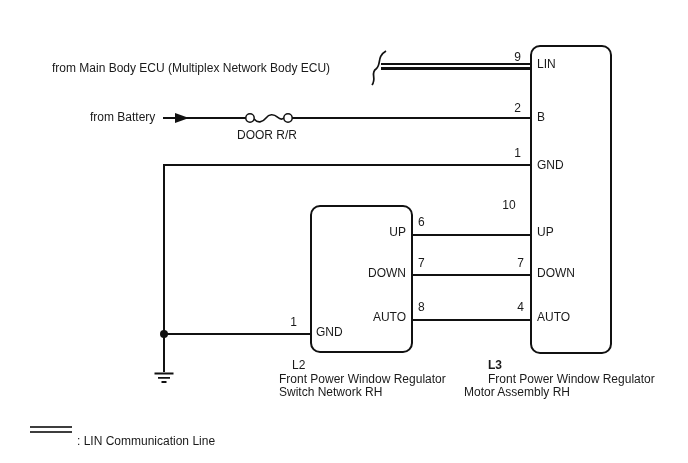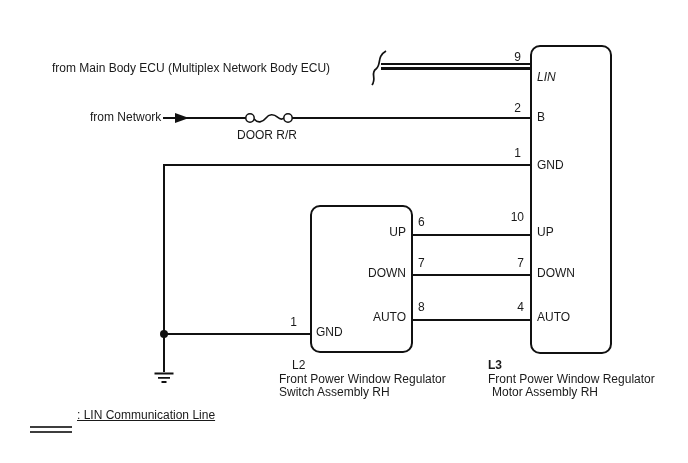--- a/index.html
+++ b/index.html
@@ -25,21 +25,21 @@
 
   <div class="t" style="left:52px;top:61px;">from Main Body ECU (Multiplex Network Body ECU)</div>
 
   <svg width="22" height="36" style="left:369px;top:50px;" viewBox="0 0 22 36">
     <path d="M17 1 C 7 7, 13 14, 7 19 C 1 23, 8 28, 3 35" stroke="#111" stroke-width="1.7" fill="none"></path>
   </svg>
 
   <div class="lin-wire" style="left:381px;top:63px;width:149px;"></div>
   <div class="num r" style="left:491px;top:50px;width:30px;">9</div>
 
-  <div class="t" style="left:90px;top:110px;">from Network</div>
+  <div class="t" style="left:90px;top:110px;">from Battery</div>
   <div class="wire" style="left:163px;top:117.2px;width:83px;"></div>
   <svg width="14" height="10" style="left:175px;top:113px;" viewBox="0 0 14 10">
     <polygon points="0,0 14,5 0,10" fill="#111"></polygon>
   </svg>
 
   <svg width="52" height="18" style="left:243px;top:109px;" viewBox="0 0 52 18">
     <circle cx="7" cy="9" r="4.2" fill="#fff" stroke="#111" stroke-width="1.5"></circle>
     <circle cx="45" cy="9" r="4.2" fill="#fff" stroke="#111" stroke-width="1.5"></circle>
     <path d="M11.2 10 C 14.5 14.5, 19.5 13.5, 23 9 C 26 5, 30.5 4.5, 34.5 8.2 C 37 10.4, 39.5 10.2, 40.8 9.2" stroke="#111" stroke-width="1.6" fill="none"></path>
   </svg>
@@ -60,41 +60,41 @@
     <line x1="8.5" y1="10" x2="13.5" y2="10" stroke="#111" stroke-width="1.8"></line>
   </svg>
 
   <div class="wire" style="left:413px;top:234.2px;width:117px;"></div>
   <div class="wire" style="left:413px;top:274.2px;width:117px;"></div>
   <div class="wire" style="left:413px;top:319.2px;width:117px;"></div>
 
   <div class="num" style="left:418px;top:215px;">6</div>
   <div class="num" style="left:418px;top:256px;">7</div>
   <div class="num" style="left:418px;top:300px;">8</div>
-  <div class="num r" style="left:494px;top:210px;width:30px;">10</div>
+  <div class="num r" style="left:494px;top:198px;width:30px;text-align:center;">10</div>
   <div class="num r" style="left:494px;top:256px;width:30px;">7</div>
   <div class="num r" style="left:494px;top:300px;width:30px;">4</div>
 
   <div class="box" style="left:310px;top:205px;width:103px;height:148px;"></div>
   <div class="t" style="left:356px;top:225px;width:50px;text-align:right;">UP</div>
   <div class="t" style="left:356px;top:266px;width:50px;text-align:right;">DOWN</div>
   <div class="t" style="left:356px;top:310px;width:50px;text-align:right;">AUTO</div>
   <div class="t" style="left:316px;top:325px;">GND</div>
 
   <div class="box" style="left:530px;top:45px;width:82px;height:309px;"></div>
-  <div class="t" style="left:537px;top:70px;font-style:italic;">LIN</div>
+  <div class="t" style="left:537px;top:57px;">LIN</div>
   <div class="t" style="left:537px;top:110px;">B</div>
   <div class="t" style="left:537px;top:158px;">GND</div>
   <div class="t" style="left:537px;top:225px;">UP</div>
   <div class="t" style="left:537px;top:266px;">DOWN</div>
   <div class="t" style="left:537px;top:310px;">AUTO</div>
 
   <div class="t" style="left:292px;top:358px;">L2</div>
   <div class="t" style="left:279px;top:372px;">Front Power Window Regulator</div>
-  <div class="t" style="left:279px;top:384.5px;">Switch Assembly RH</div>
+  <div class="t" style="left:279px;top:384.5px;">Switch Network RH</div>
   <div class="t" style="left:488px;top:358px;font-weight:bold;">L3</div>
   <div class="t" style="left:488px;top:372px;">Front Power Window Regulator</div>
-  <div class="t" style="left:492px;top:384.5px;">Motor Assembly RH</div>
+  <div class="t" style="left:464px;top:384.5px;">Motor Assembly RH</div>
 
   <div class="legend-line" style="left:30px;top:426px;"></div>
-  <div class="t" style="left:77px;top:408px;text-decoration:underline;">: LIN Communication Line</div>
+  <div class="t" style="left:77px;top:434px;">: LIN Communication Line</div>
 
 </div>
 
 </body></html>

